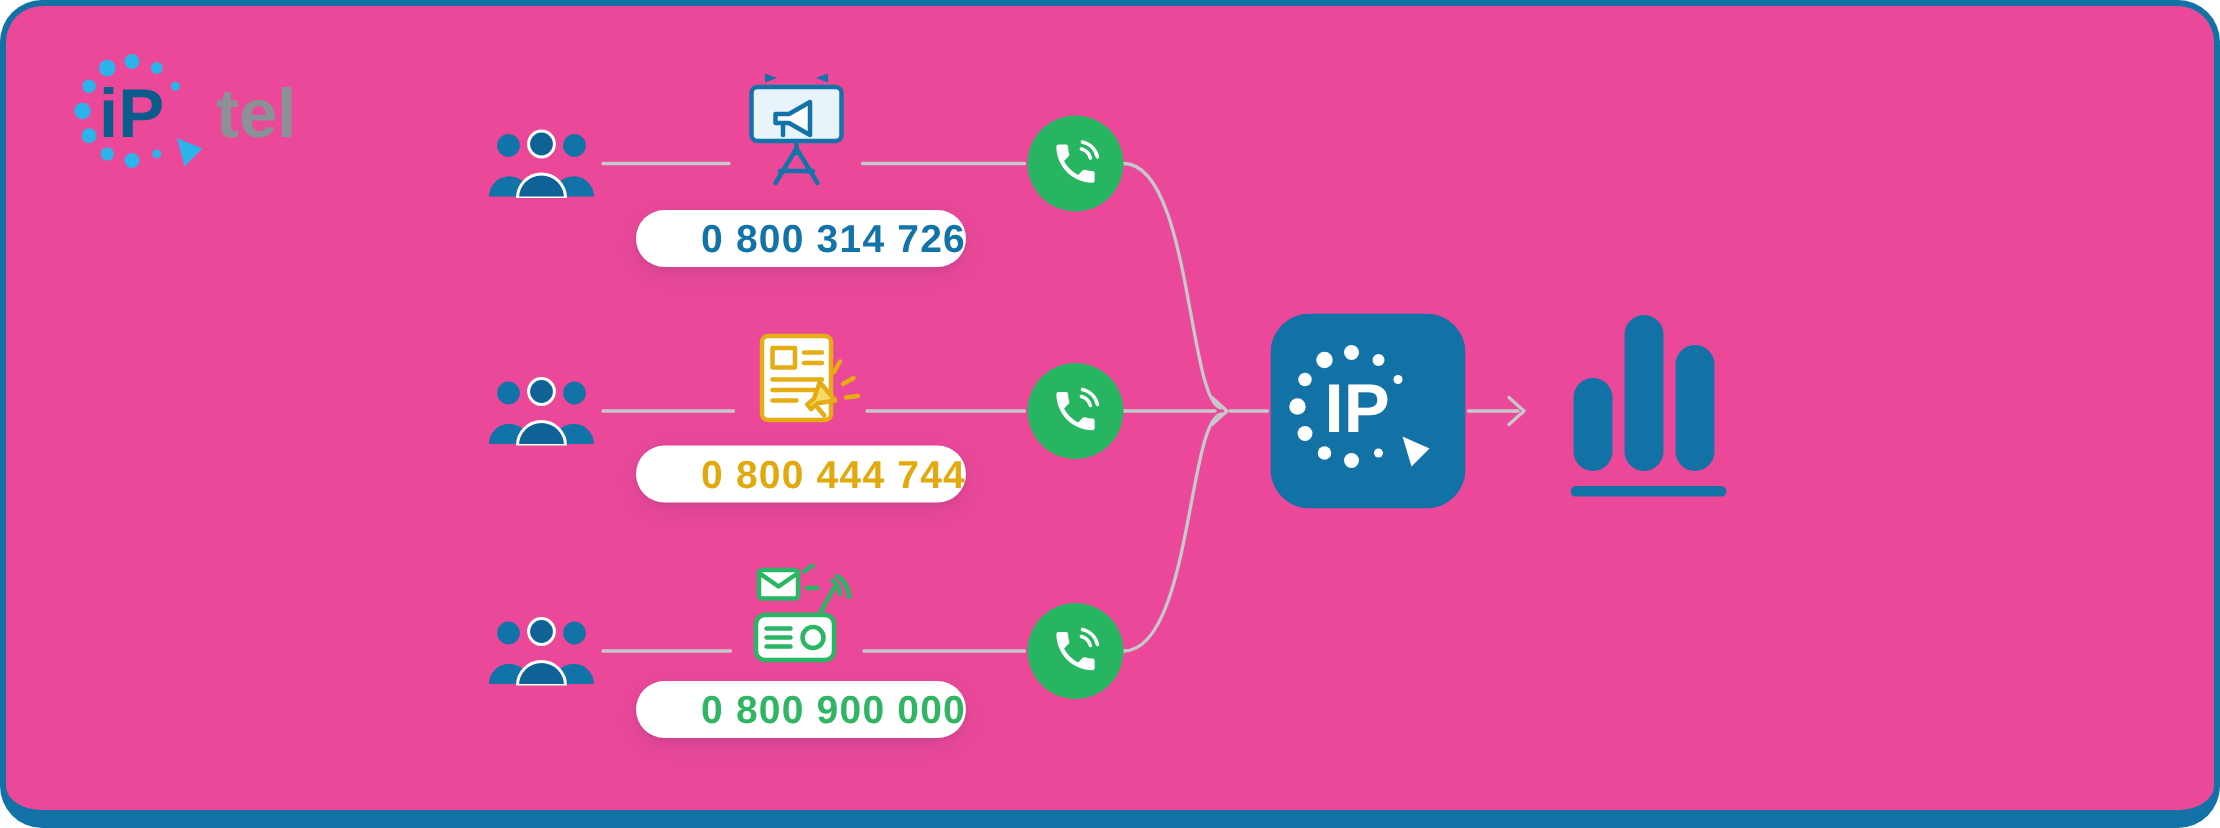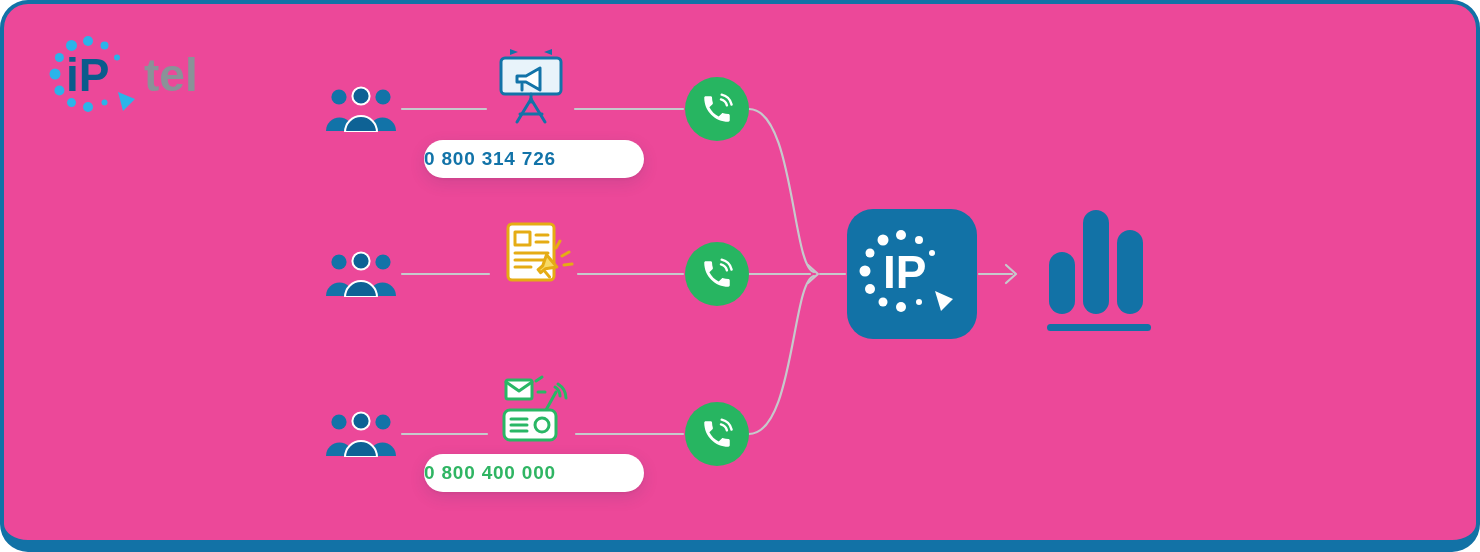--- a/index.html
+++ b/index.html
@@ -5,24 +5,24 @@
   html,body{margin:0;padding:0;background:#ffffff;font-family:"Liberation Sans",sans-serif;}
   .canvas{
     position:relative;width:1480px;height:552px;box-sizing:border-box;
     border:4px solid #1272A6;border-bottom-width:12px;border-radius:28px;
     background:#ec4899;overflow:hidden;
   }
   .abs{position:absolute;}
   .connectors{position:absolute;left:0;top:0;z-index:1;}
   .icon-box{position:absolute;z-index:2;}
   .pill{
-    position:absolute;z-index:3;height:38px;line-height:38px;text-align:left;
+    position:absolute;z-index:3;height:38px;line-height:38px;text-align:right;
     background:#ffffff;border-radius:22px;
     box-shadow:0 5px 16px rgba(40,60,90,.14),0 1px 3px rgba(0,0,0,.06);
-    font-size:19px;font-weight:700;letter-spacing:.8px;
+    font-size:26px;font-weight:700;letter-spacing:.8px;
   }
   .pill-blue{color:#1273A8}
   .pill-yellow{color:#E2A90F}
   .pill-green{color:#2FB563}
   .call-circle{
     position:absolute;z-index:2;width:64px;height:64px;border-radius:50%;
     background:#27B561;display:flex;align-items:center;justify-content:center;
   }
   .logo-text{font-family:"Liberation Sans",sans-serif;font-weight:bold;}
 </style>
@@ -127,20 +127,23 @@
         <path d="M44 25h12M44 32h12M23 43h33M23 50h33M23 57h16"></path>
         <g transform="rotate(-40 57 57)">
           <path d="M47 52h6l10-6v16l-10-6h-6z" fill="#F7DA66"></path>
           <path d="M51 58v7"></path>
         </g>
         <path d="M64 38l4-7M70 46l7-4M72 55l8-1"></path>
       </g>
     </svg>
   </div>
 
+  <div class="pill pill-yellow" style="left:420px;top:293px;width:220px">
+    <span>0 800 444 744</span>
+  </div>
 
   <div class="call-circle" style="left:681px;top:238px">
     <svg width="34" height="34" viewBox="0 0 24 24">
       <path fill="#ffffff" d="M6.62 10.79c1.44 2.83 3.76 5.14 6.59 6.59l2.2-2.2c.27-.27.67-.36 1.02-.24 1.12.37 2.33.57 3.57.57.55 0 1 .45 1 1V20c0 .55-.45 1-1 1-9.39 0-17-7.61-17-17 0-.55.45-1 1-1h3.5c.55 0 1 .45 1 1 0 1.25.2 2.45.57 3.57.11.35.03.74-.24 1.02l-2.2 2.2z"></path>
       <path d="M14.8 5.2a6 6 0 0 1 4.2 4.2" stroke="#ffffff" stroke-width="1.7" fill="none" stroke-linecap="round"></path>
       <path d="M15.3 1.9a9.3 9.3 0 0 1 7 7" stroke="#ffffff" stroke-width="1.7" fill="none" stroke-linecap="round"></path>
     </svg>
   </div>
 
   <div class="icon-box" style="left:320px;top:407px">
@@ -164,21 +167,21 @@
         <path d="M70 28a11 11 0 0 0-5-9"></path>
         <path d="M76 30a17 17 0 0 0-8-14"></path>
         <rect x="14" y="42" width="52" height="30" rx="6" fill="#ffffff"></rect>
         <circle cx="52" cy="57" r="7"></circle>
         <path d="M21 51h16M21 57h16M21 63h16"></path>
       </g>
     </svg>
   </div>
 
   <div class="pill pill-green" style="left:420px;top:450px;width:220px">
-    <span>0 800 400 000</span>
+    <span>0 800 900 000</span>
   </div>
 
   <div class="call-circle" style="left:681px;top:398px">
     <svg width="34" height="34" viewBox="0 0 24 24">
       <path fill="#ffffff" d="M6.62 10.79c1.44 2.83 3.76 5.14 6.59 6.59l2.2-2.2c.27-.27.67-.36 1.02-.24 1.12.37 2.33.57 3.57.57.55 0 1 .45 1 1V20c0 .55-.45 1-1 1-9.39 0-17-7.61-17-17 0-.55.45-1 1-1h3.5c.55 0 1 .45 1 1 0 1.25.2 2.45.57 3.57.11.35.03.74-.24 1.02l-2.2 2.2z"></path>
       <path d="M14.8 5.2a6 6 0 0 1 4.2 4.2" stroke="#ffffff" stroke-width="1.7" fill="none" stroke-linecap="round"></path>
       <path d="M15.3 1.9a9.3 9.3 0 0 1 7 7" stroke="#ffffff" stroke-width="1.7" fill="none" stroke-linecap="round"></path>
     </svg>
   </div>
 

